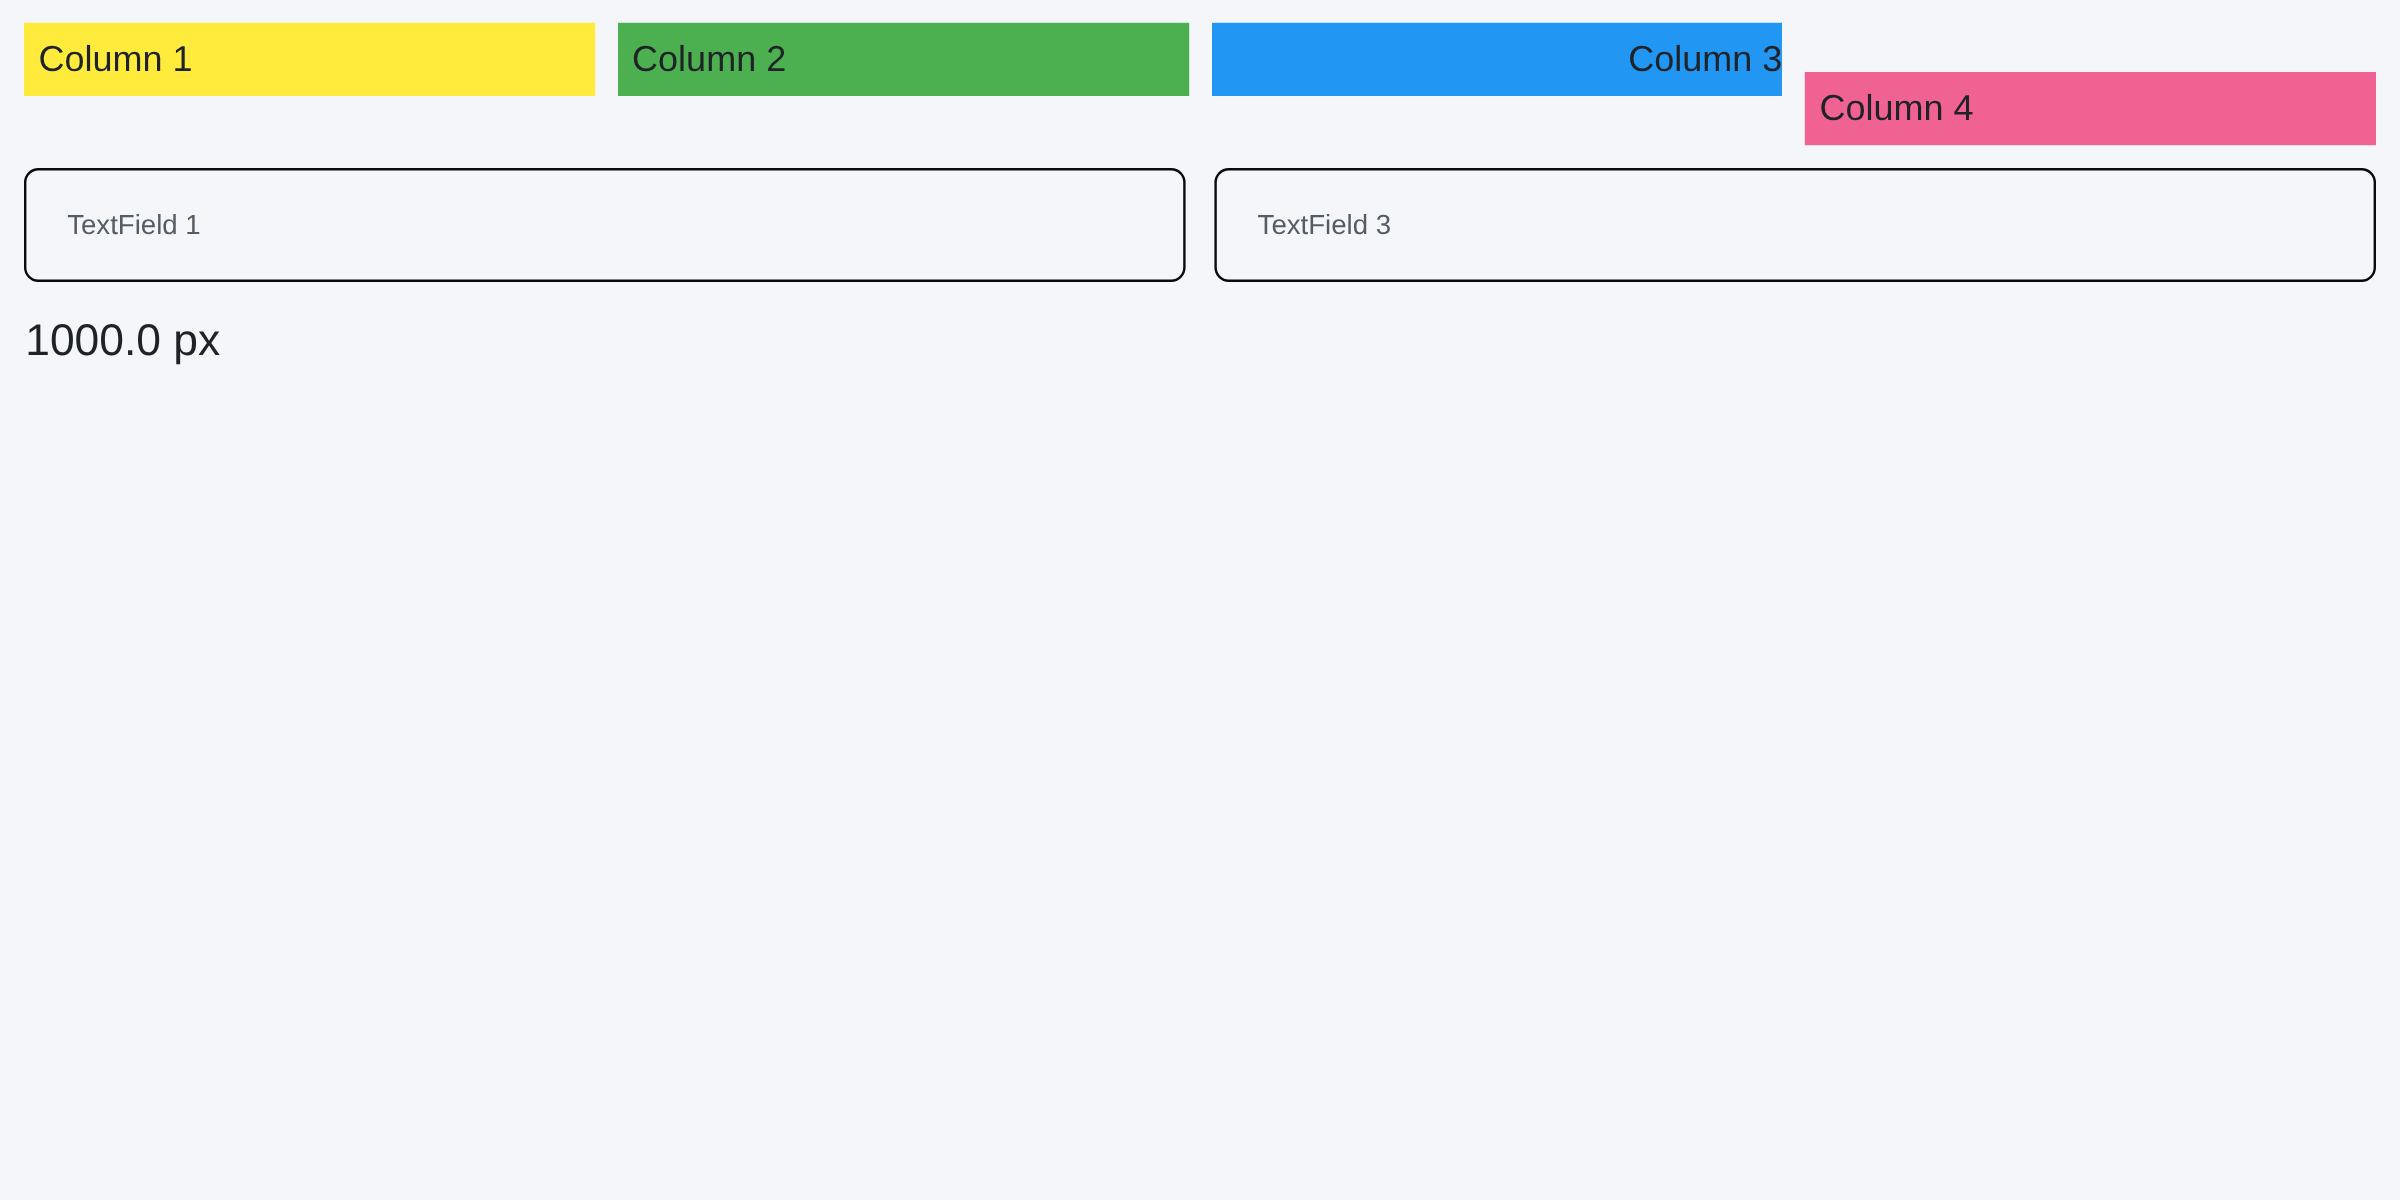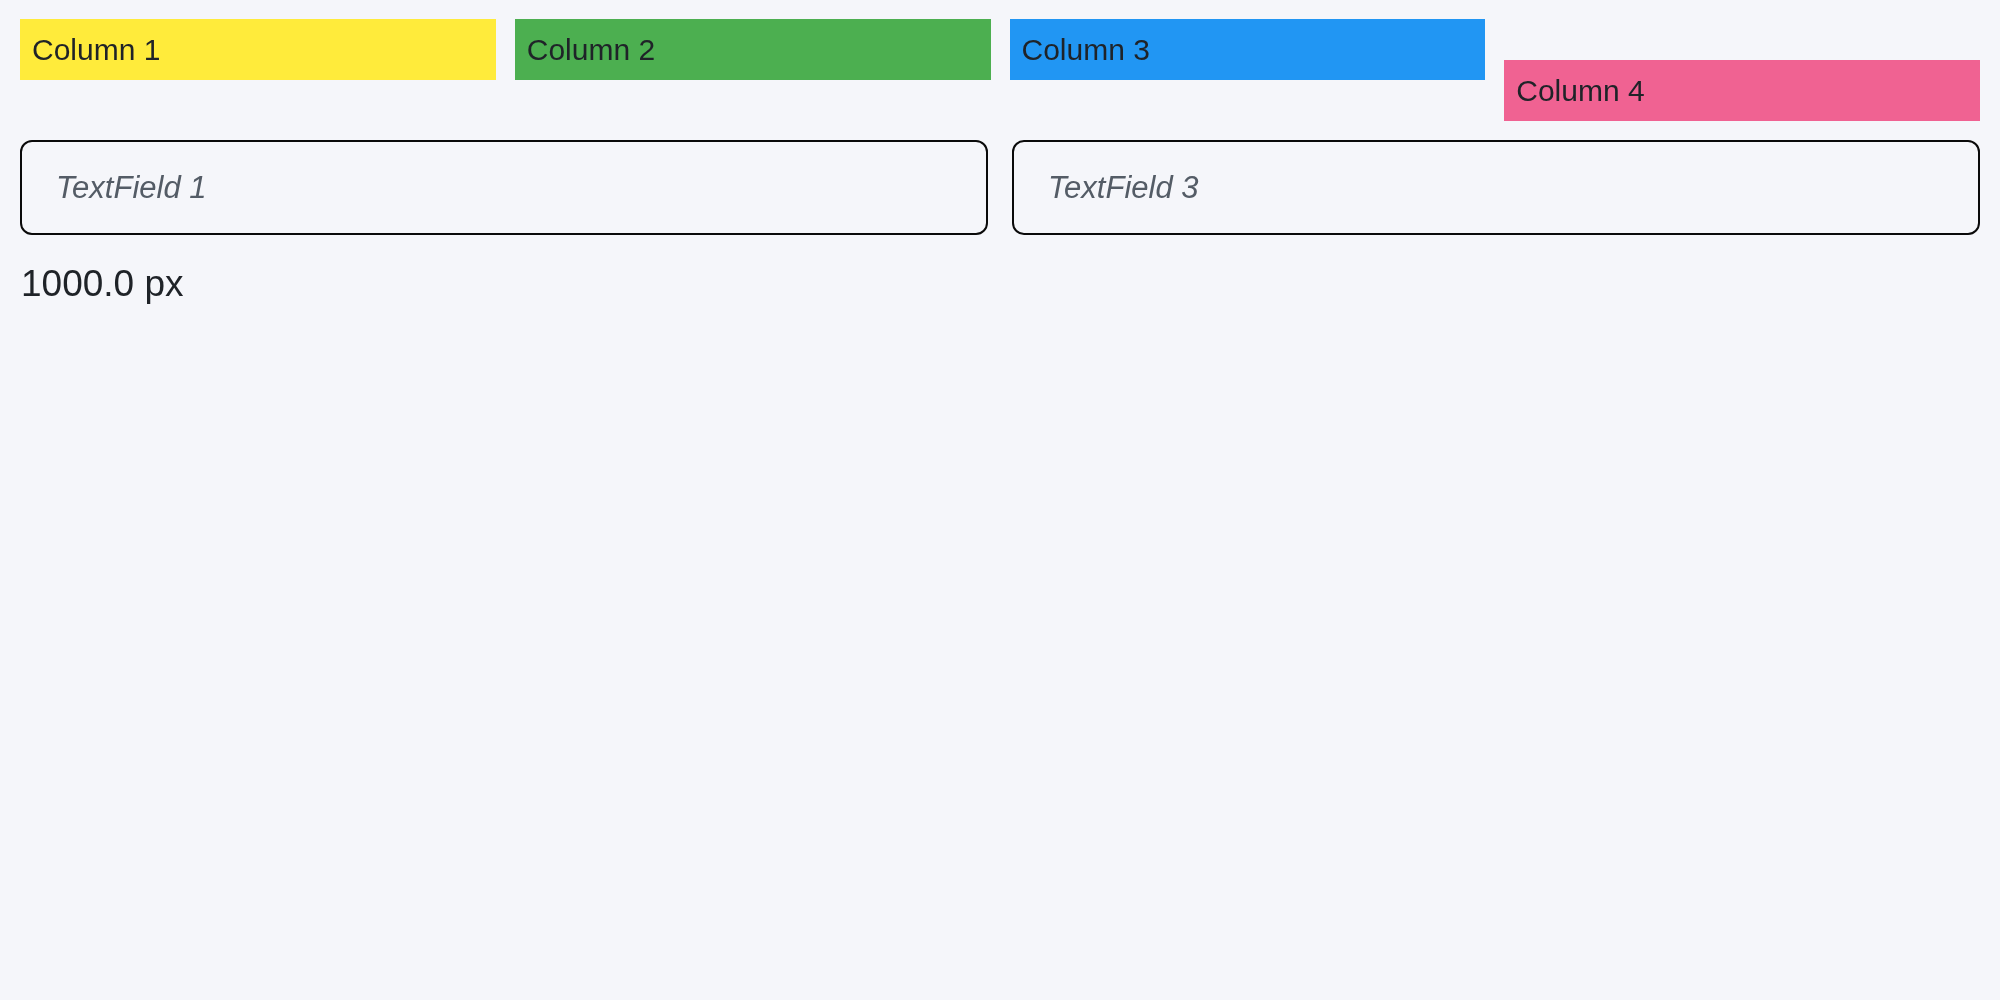--- a/index.html
+++ b/index.html
@@ -43,25 +43,24 @@
   }
   .tf {
     flex: 1 1 0;
     height: 95px;
     box-sizing: border-box;
     background: transparent;
     border: 2px solid #0A0A0A;
     border-radius: 12px;
     padding: 0 20px 0 34px;
     font-family: "Liberation Sans", sans-serif;
-    font-size: 31px;
+    font-size: 23px;
     color: #0c4a6e;
     outline: none;
     min-width: 0;
-    font-style: italic;
   }
   .tf::placeholder {
     color: #545C66;
     opacity: 1;
   }
   .width-label {
     font-size: 37px;
     color: #1F2328;
     margin-left: 1px;
   }
@@ -71,21 +70,21 @@
 
 <div class="page">
 
   <div class="columns-row">
     <div class="col" style="background-color: rgb(255, 235, 59);">
       <span>Column 1</span>
     </div>
     <div class="col" style="background-color: rgb(76, 175, 80);">
       <span>Column 2</span>
     </div>
-    <div class="col" style="background-color: rgb(33, 150, 243);">
+    <div class="col" style="background-color: rgb(33, 150, 243); justify-content: flex-end;">
       <span>Column 3</span>
     </div>
     <div class="col" style="background-color: rgb(240, 98, 146); margin-top: 41px;">
       <span>Column 4</span>
     </div>
   </div>
 
   <div class="fields-row">
     <input class="tf" type="text" placeholder="TextField 1" style="">
     <input class="tf" type="text" placeholder="TextField 3" style="">

